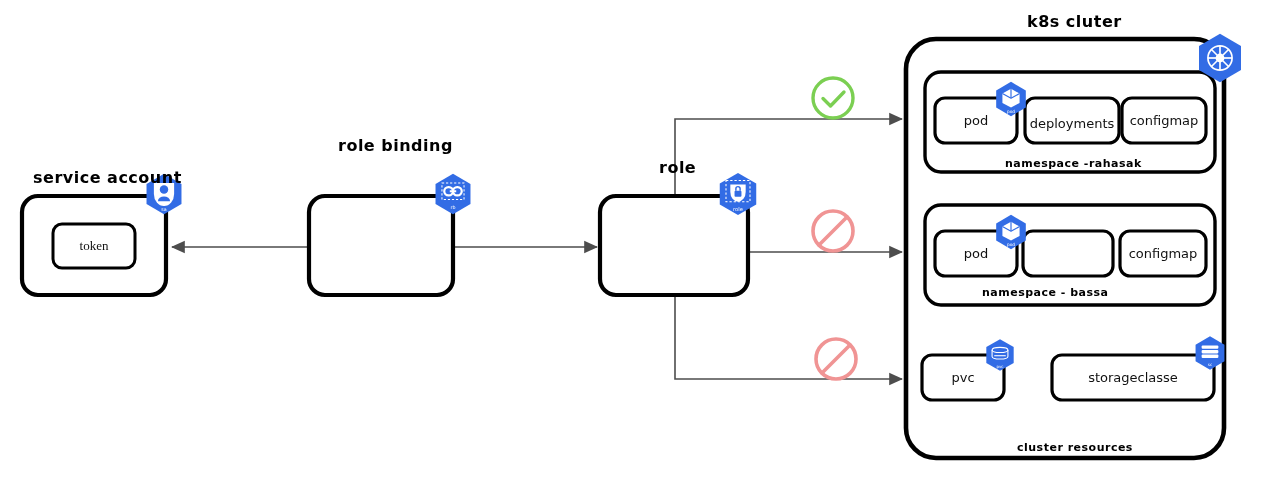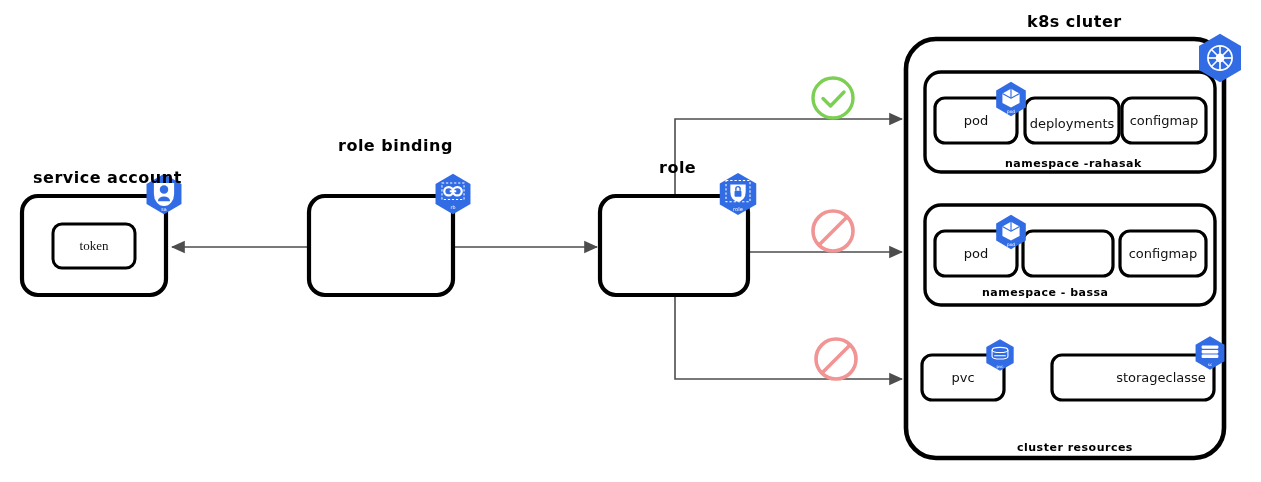--- a/index.html
+++ b/index.html
@@ -214,16 +214,16 @@
   <div class="box-txt" style="left:935px; top:98px; width:82px; height:45px;">pod</div>
   <div class="box-txt" style="left:1025px; top:98px; width:94px; height:50px;">deployments</div>
   <div class="box-txt" style="left:1122px; top:98px; width:84px; height:45px;">configmap</div>
   <div class="lbl caption-lbl" style="left:1005px; top:157px;">namespace -rahasak</div>
 
   <div class="box-txt" style="left:935px; top:231px; width:82px; height:45px;">pod</div>
   <div class="box-txt" style="left:1120px; top:231px; width:86px; height:45px;">configmap</div>
   <div class="lbl caption-lbl" style="left:966px; top:286px;margin-left:16px;">namespace - bassa</div>
 
   <div class="box-txt" style="left:922px; top:355px; width:82px; height:45px;">pvc</div>
-  <div class="box-txt" style="left:1052px; top:355px; width:162px; height:45px;padding-left:28px;">storageclasse</div>
+  <div class="box-txt" style="left:1052px; top:355px; width:162px; height:45px;">storageclasse</div>
   <div class="lbl caption-lbl" style="left:1017px; top:441px;">cluster resources</div>
 
 </div>
 
 </body></html>

